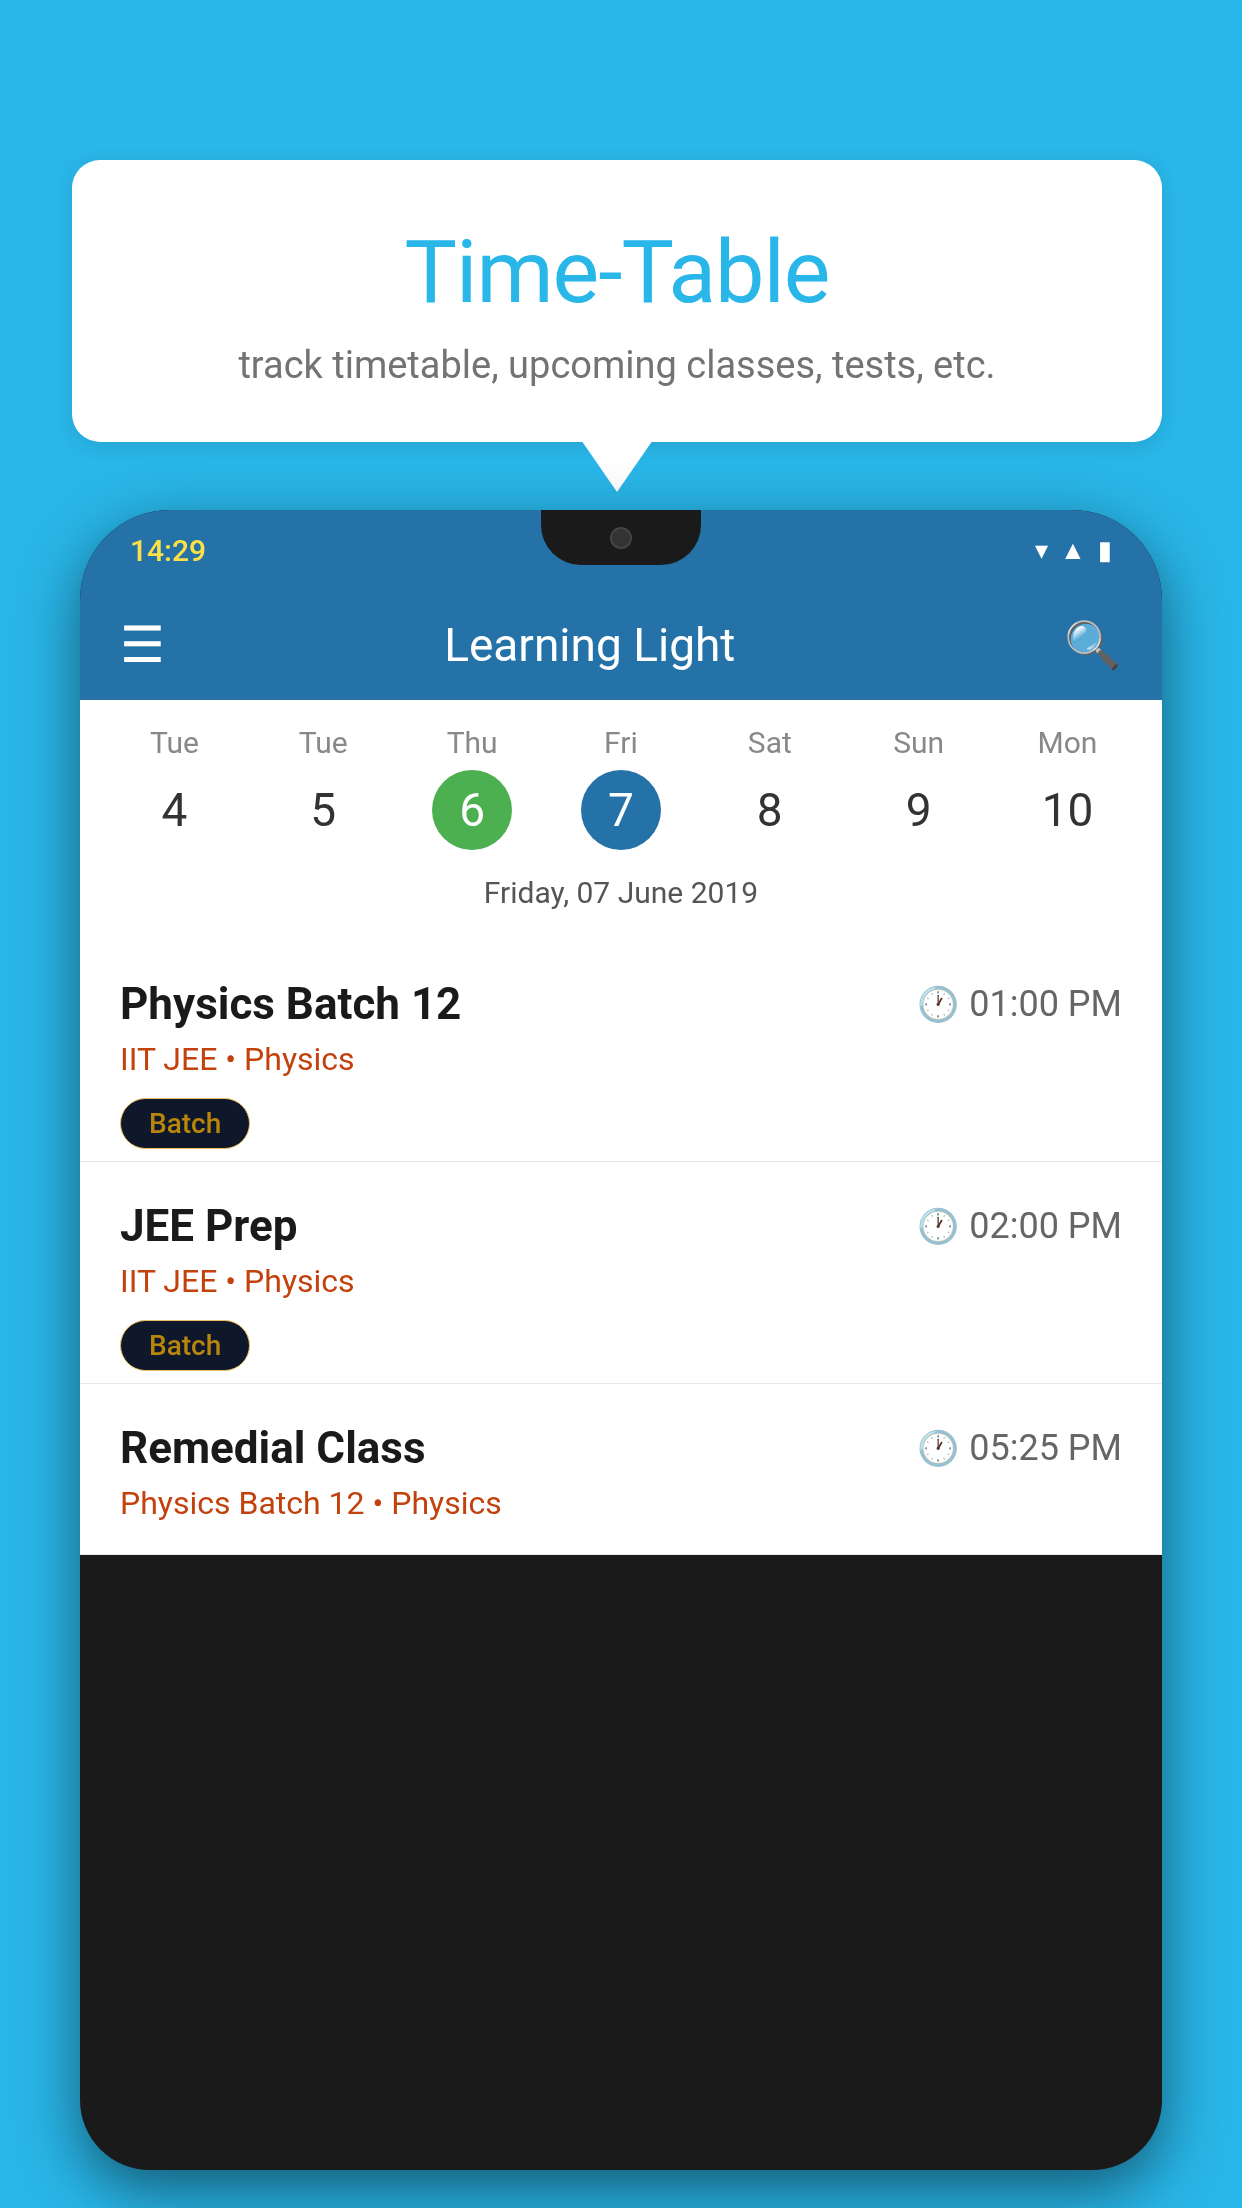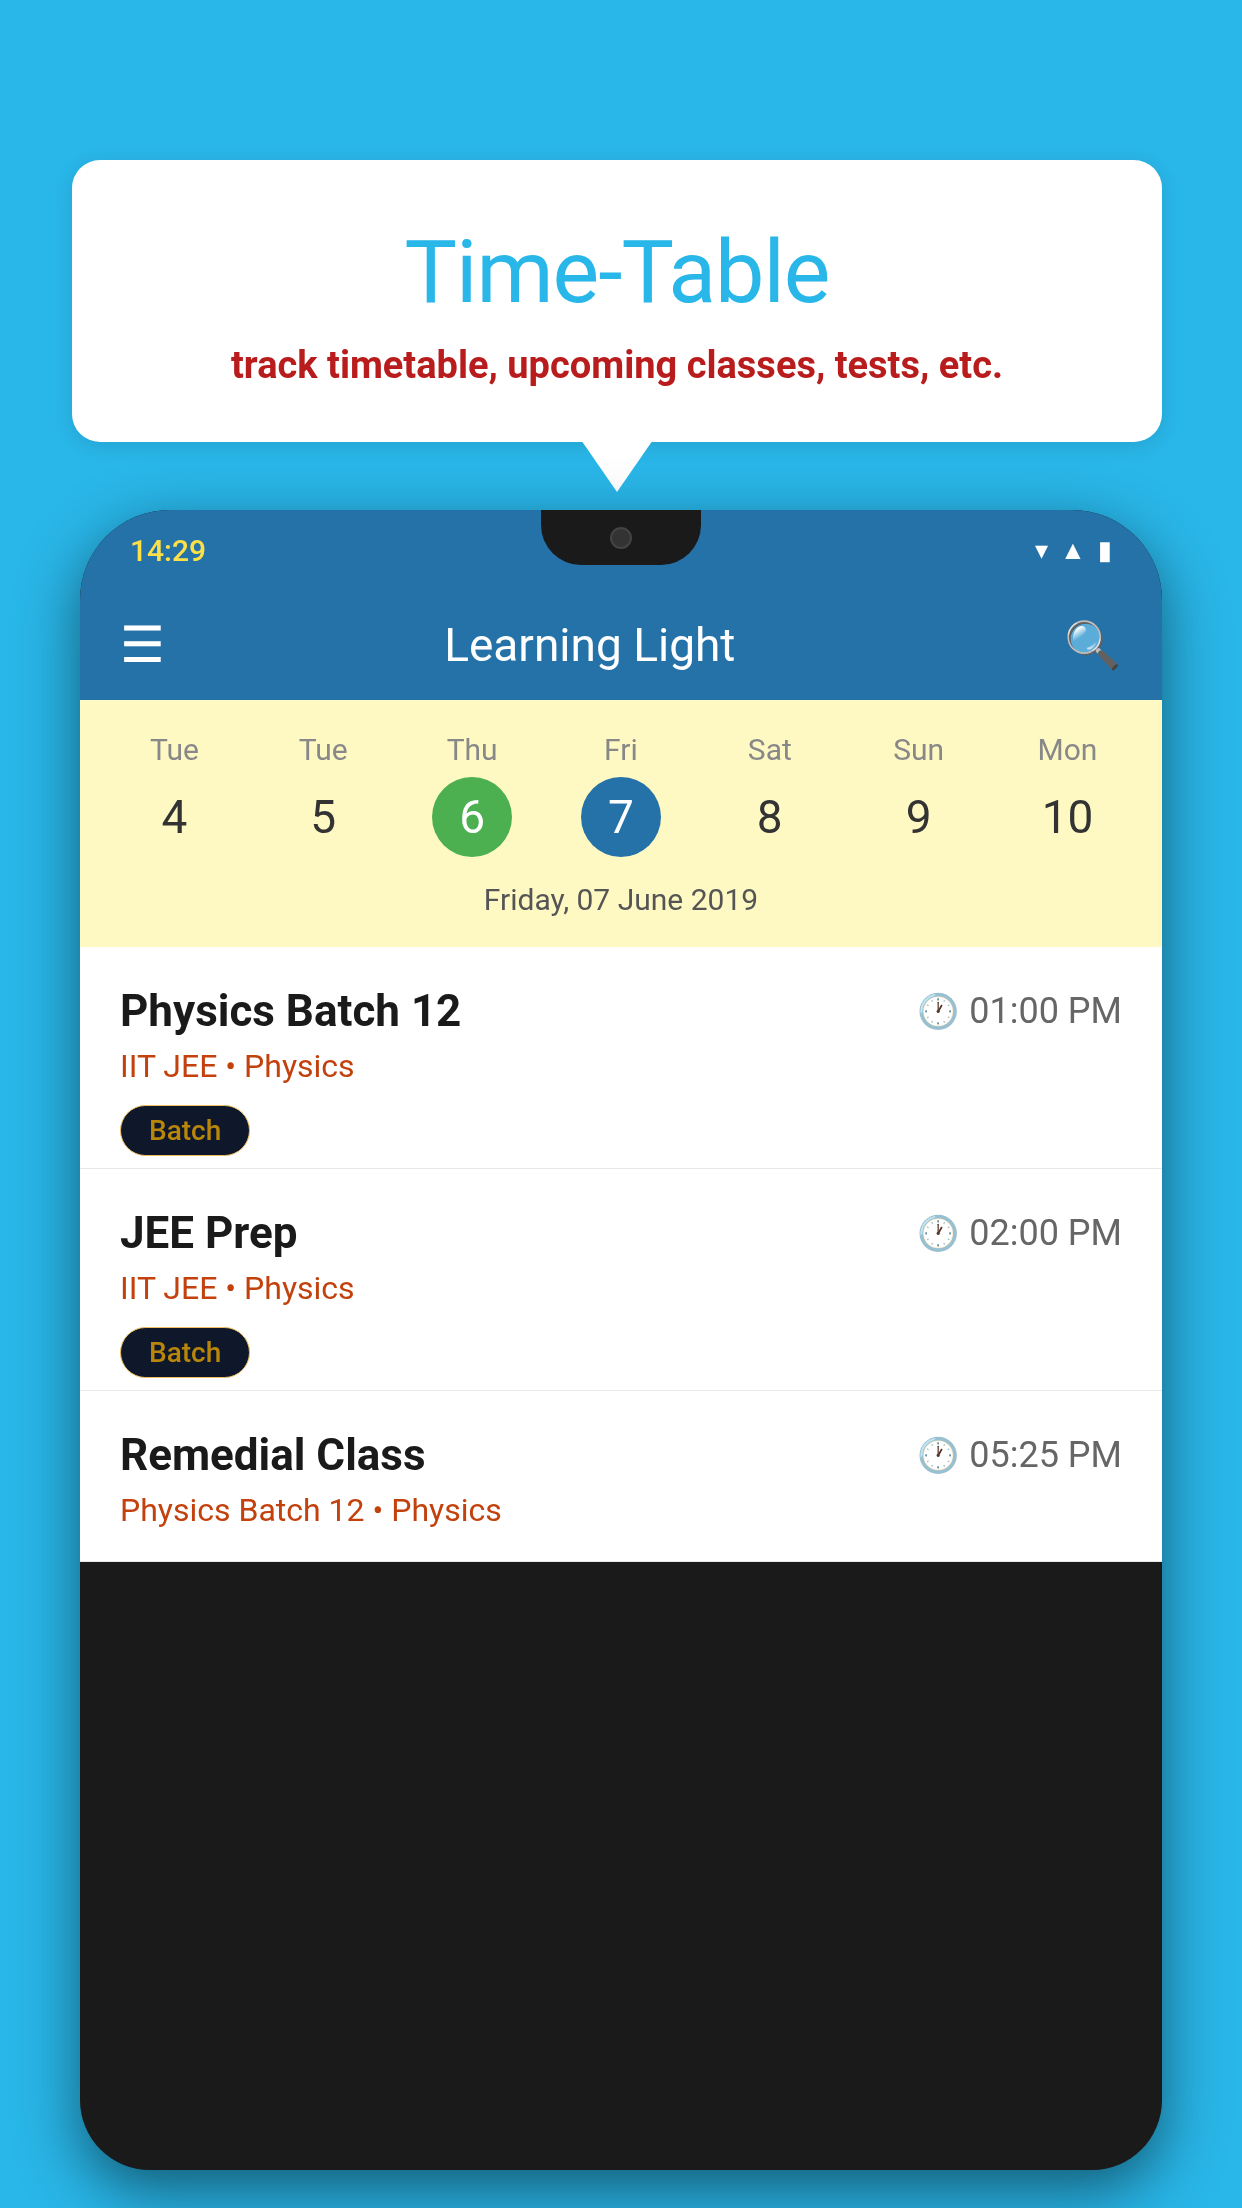--- a/index.html
+++ b/index.html
@@ -47,22 +47,22 @@
     .speech-bubble-title {
       font-size: 88px;
       font-weight: 400;
       color: #29b6e8;
       margin-bottom: 20px;
       letter-spacing: -1px;
     }
 
     .speech-bubble-subtitle {
       font-size: 38px;
-      color: #b91c1c;
-      font-weight: 700;
+      color: #737373;
+      font-weight: 400;
     }
 
     
     .phone-container {
       position: absolute;
       top: 510px;
       left: 80px;
       right: 80px;
       bottom: 0;
     }
@@ -154,22 +154,22 @@
     }
 
     .app-bar-search {
       color: white;
       font-size: 46px;
       cursor: pointer;
     }
 
     
     .calendar-strip {
-      background: #fef9c3;
-      padding: 32px 0 10px;
+      background: #ffffff;
+      padding: 25px 0 10px;
     }
 
     .calendar-days {
       display: flex;
       justify-content: space-around;
       padding: 0 20px;
       margin-bottom: 15px;
     }
 
     .calendar-day {

